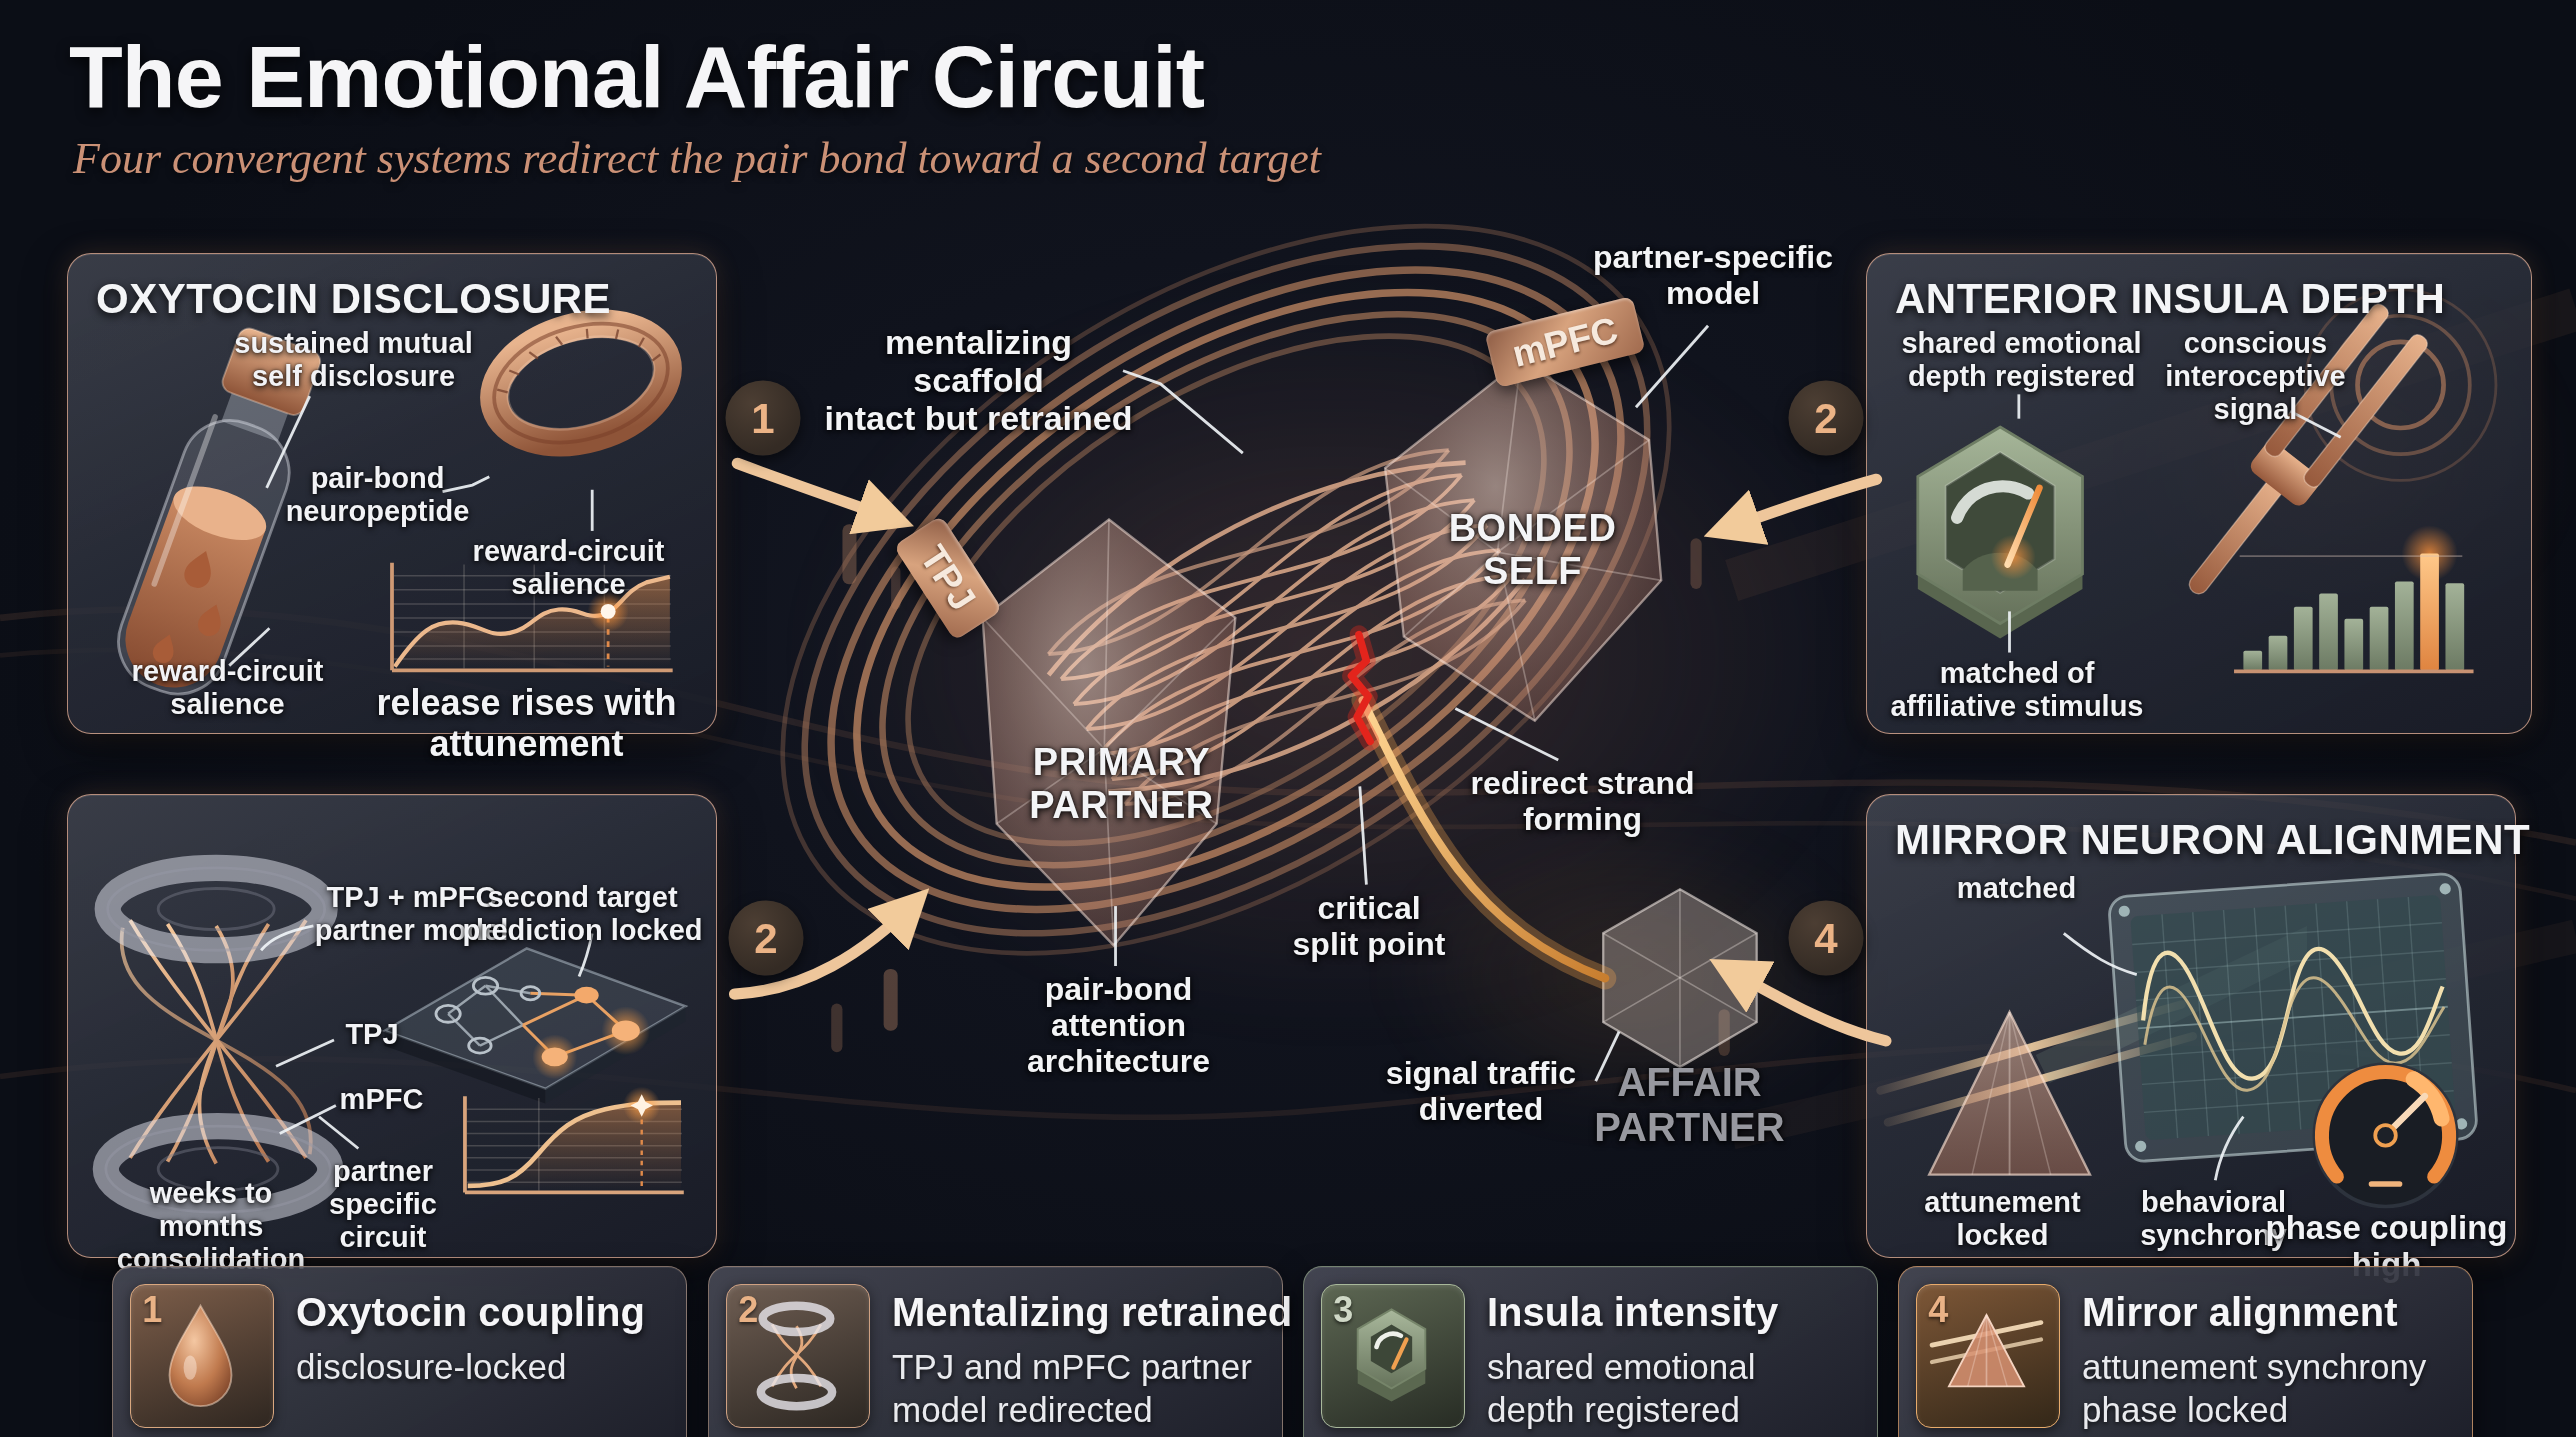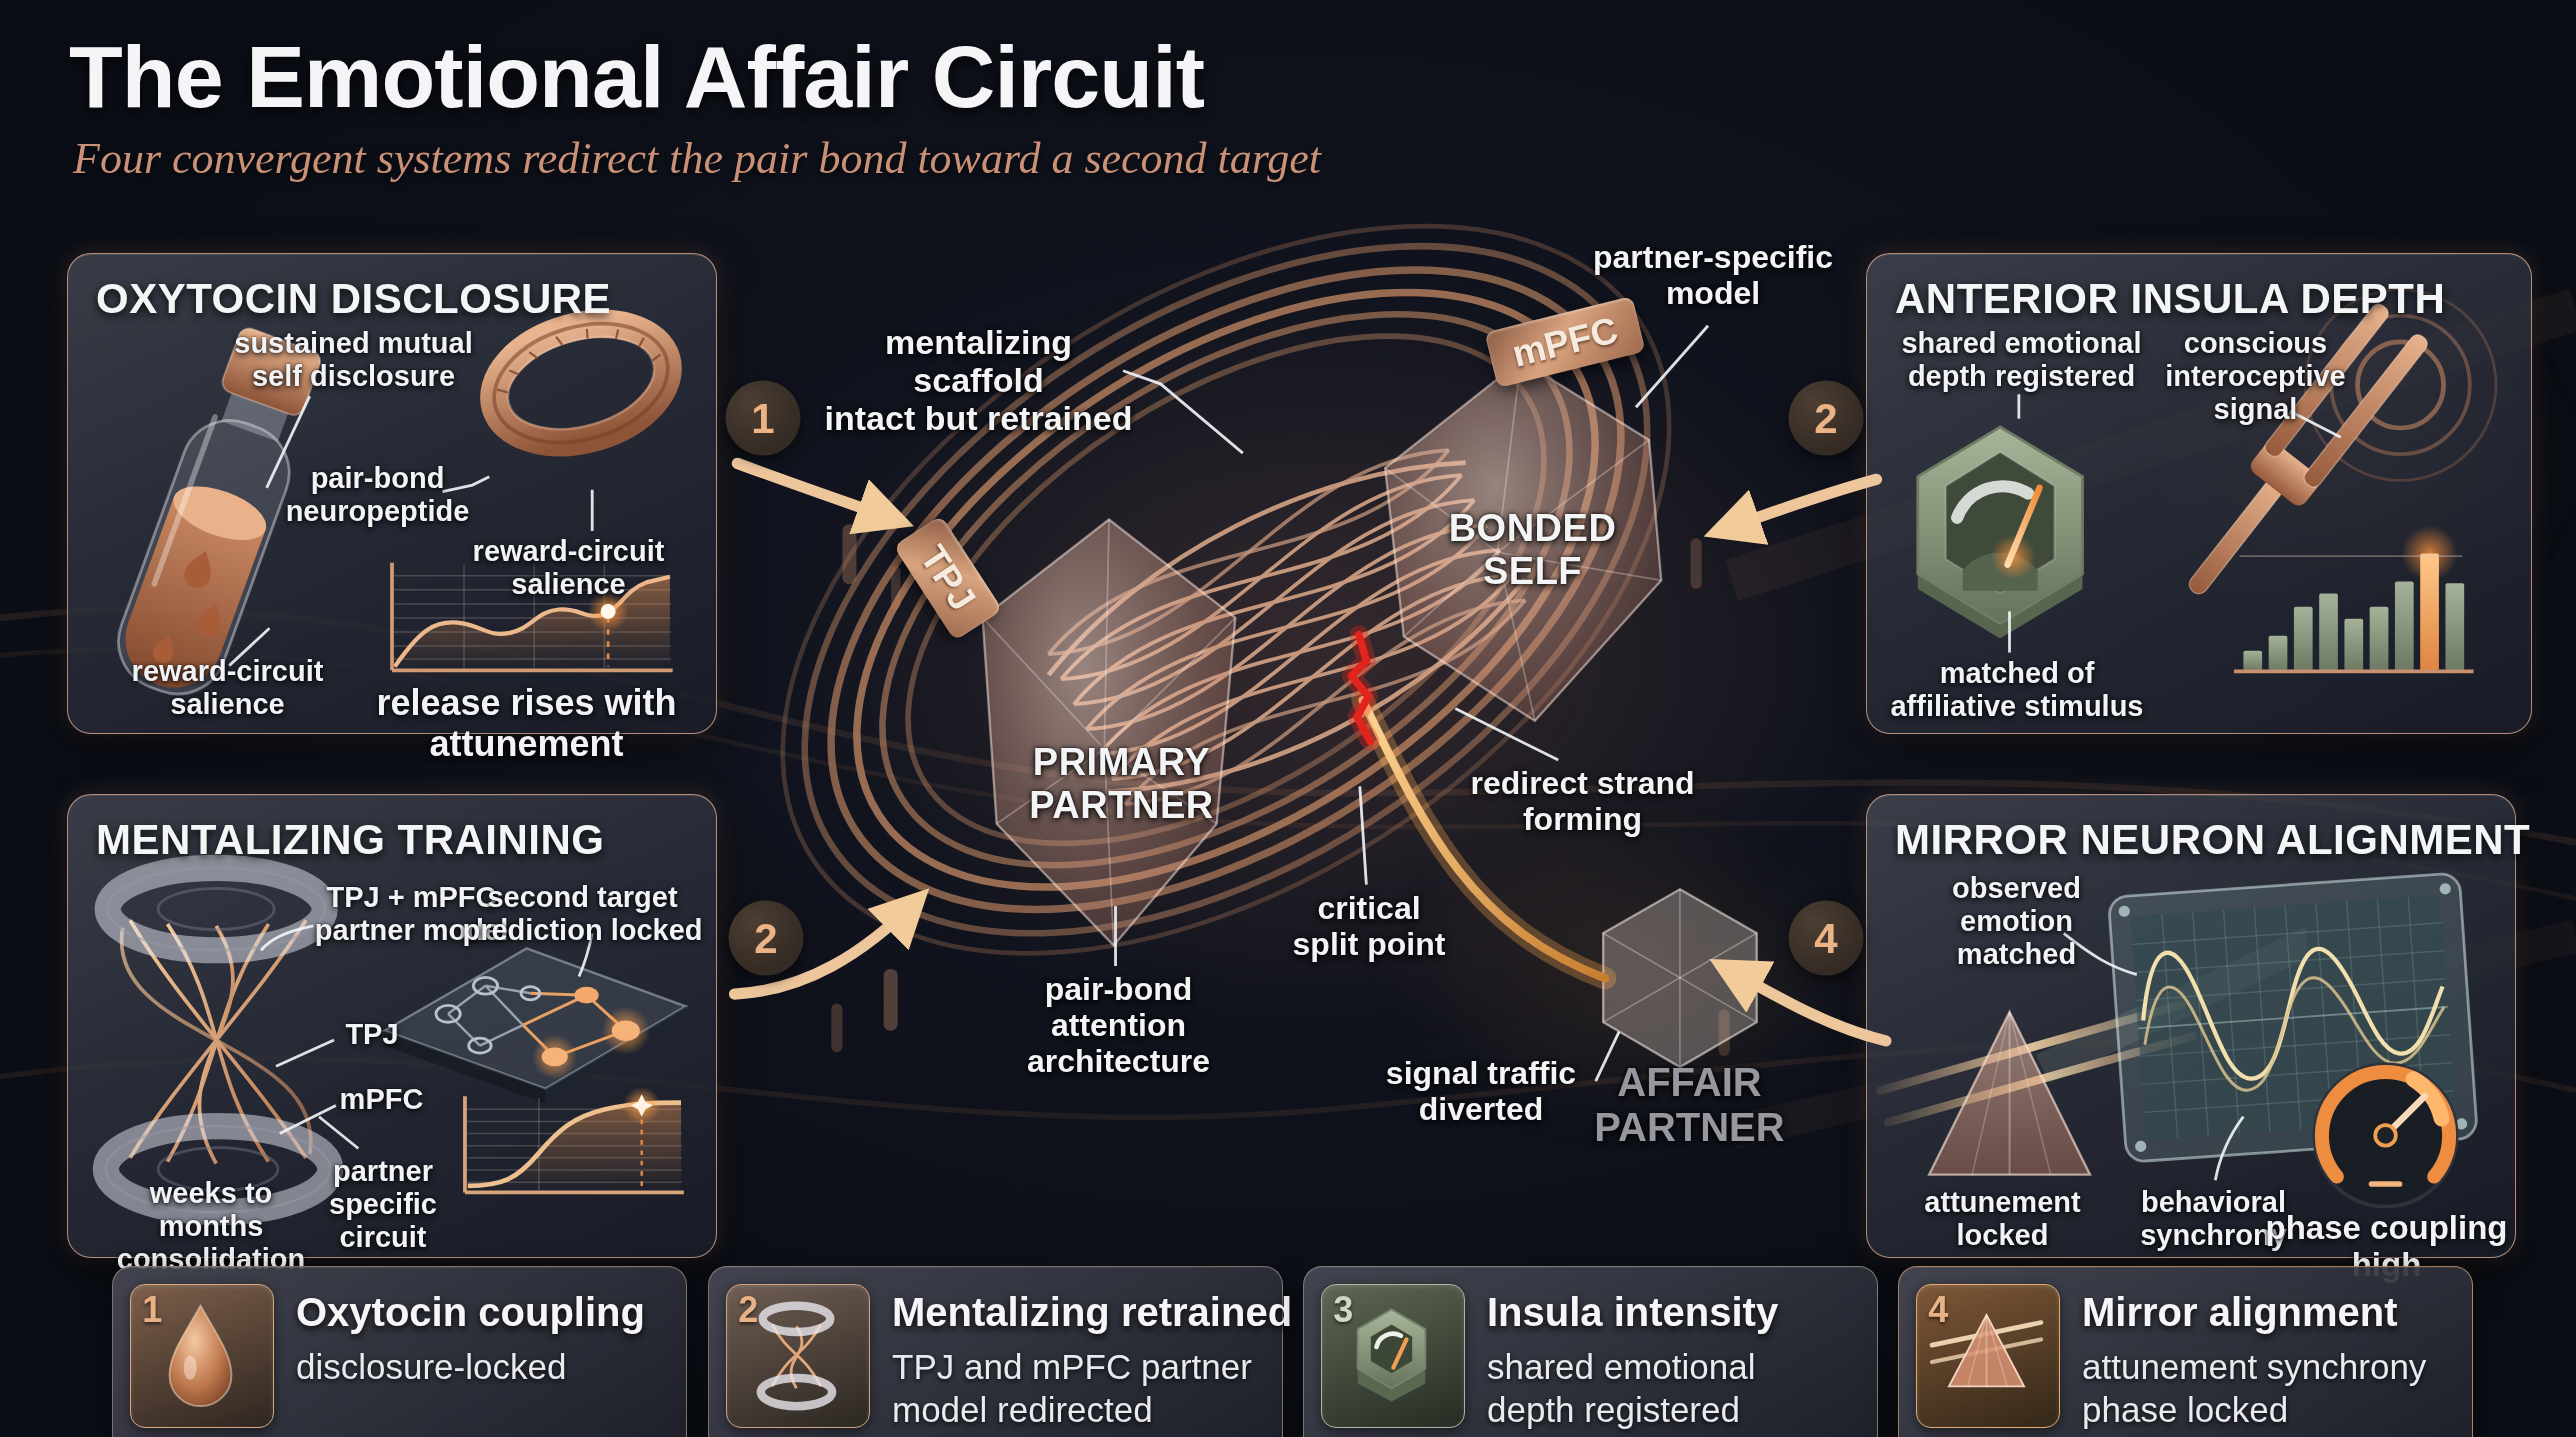--- a/index.html
+++ b/index.html
@@ -421,21 +421,20 @@
       </g>
 
       <g stroke="rgba(242,246,250,.9)" stroke-width="3" fill="none">
         <path d="M262,140 C232,146 216,154 206,166"></path>
         <path d="M284,262 L222,290"></path>
         <path d="M286,332 L226,362"></path>
         <path d="M310,378 L268,344"></path>
         <path d="M560,148 C556,168 552,180 546,194"></path>
       </g>
     </svg>
-    <div class="panel-title">MENTALIZING TRAINING</div>
     <div class="lbl" style="left:236px;top:86px;width:215px;">
       <div>TPJ + mPFC</div>
         <div>partner model</div>
     </div>
     <div class="lbl" style="left:262px;top:223px;width:84px;">
       <div>TPJ</div>
     </div>
     <div class="lbl" style="left:262px;top:288px;width:103px;">
       <div>mPFC</div>
     </div>
@@ -607,21 +606,20 @@
         <path d="M-15,52 H15" stroke="#f0b47c" stroke-width="6" stroke-linecap="round"></path>
       </g>
 
       <g stroke="rgba(242,246,250,.9)" stroke-width="3" fill="none">
         <path d="M210,148 C240,172 260,184 288,192"></path>
         <path d="M372,412 C378,380 390,360 402,344"></path>
       </g>
     </svg>
     <div class="panel-title">MIRROR NEURON ALIGNMENT</div>
     <div class="lbl" style="left:28px;top:77px;width:243px;">
-      <div>observed emotion</div>
         <div>matched</div>
     </div>
     <div class="lbl" style="left:37px;top:391px;width:197px;">
       <div>attunement</div>
         <div>locked</div>
     </div>
     <div class="lbl" style="left:253px;top:391px;width:187px;">
       <div>behavioral</div>
         <div>synchrony</div>
     </div>

